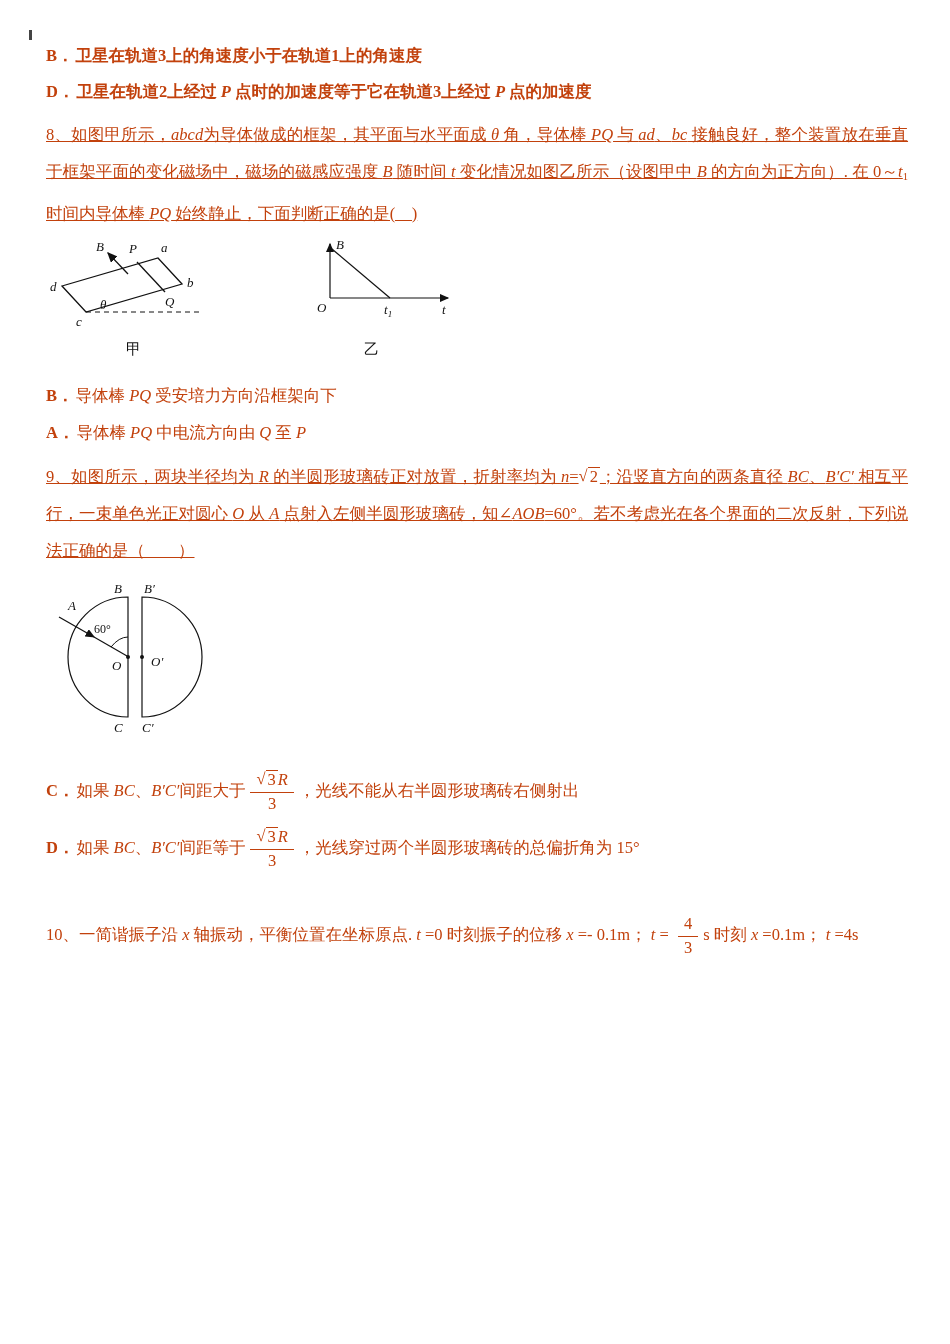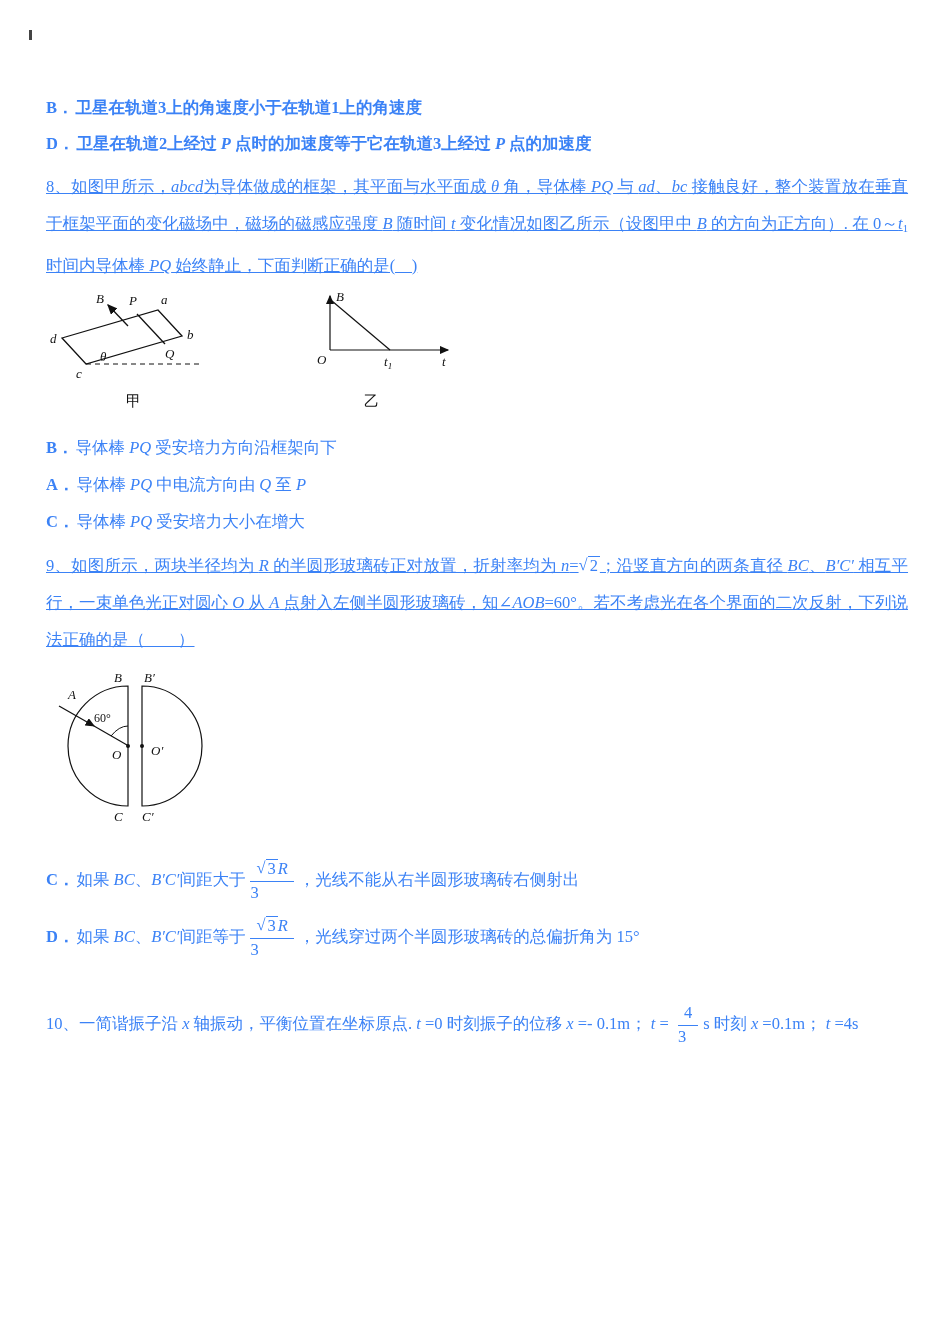--- a/index.html
+++ b/index.html
@@ -1,40 +1,40 @@
 <!DOCTYPE html>
 <html><head>
 <meta charset="utf-8">
 <style>
   html,body{margin:0;padding:0;background:#ffffff;}
   .page{
     position:relative;
     width:950px;height:1069px;
     box-sizing:border-box;
     background:#ffffff;
-    color:#3b82f6;
+    color:#c2410c;
     font-family:"Liberation Serif","DejaVu Serif",serif;
     font-size:16.5px;
-    padding:96px 42px 0 46px;
+    padding:44px 42px 0 46px;
     overflow:hidden;
   }
   .opt{margin:0 0 13px;line-height:23px;}
   .bold{font-weight:bold;}
   .optlabel{font-weight:bold;margin-right:2px;}
   .stem{text-align:justify;line-height:37px;margin:6px 0 0;text-decoration:underline;}
   .qopt{margin:0 0 13px;line-height:24px;}
   .it{font-style:italic;}
   .subsc{font-size:0.65em;vertical-align:-3px;}
   .figrow{display:flex;align-items:flex-end;gap:30px;margin:4px 0 20px 4px;}
   .fig9wrap{margin:10px 0 28px 4px;}
   .q8opts{margin-top:2px;}
   .q9opts{margin-top:0;}
   .q10{margin-top:44px;line-height:30px;}
   
-  .frac{display:inline-block;vertical-align:middle;margin:0 5px;line-height:1.15;}
+  .frac{display:inline-block;text-align:center;vertical-align:middle;margin:0 5px;line-height:1.15;}
   .frac .num{display:block;border-bottom:1px solid currentColor;padding:0 6px 2px;}
   .frac .den{display:block;padding-top:2px;}
   .sqrt{white-space:nowrap;}
   .radical{display:inline-block;transform:translateY(-1px);}
   .radicand{display:inline-block;border-top:1px solid currentColor;padding:0 2px;line-height:1.15;}
   
   svg text{font-family:"Liberation Serif","DejaVu Serif",serif;font-size:13px;fill:#111;font-style:italic;}
   svg text.cap{font-style:normal;font-size:15px;}
   svg text.deg{font-style:normal;font-size:12px;}
   
@@ -97,21 +97,20 @@
       <text x="7" y="76">O</text>
       <text x="74" y="78"><tspan>t</tspan><tspan dy="3" style="font-size:9px">1</tspan></text>
       <text x="132" y="78">t</text>
       <text x="54" y="118" class="cap">乙</text>
     </svg>
   </div>
 
   <div class="q8opts">
     <div class="qopt"><span class="optlabel">B．</span><span>导体棒 <span class="it">PQ</span> 受安培力方向沿框架向下</span></div>
     <div class="qopt"><span class="optlabel">A．</span><span>导体棒 <span class="it">PQ</span> 中电流方向由 <span class="it">Q</span> 至 <span class="it">P</span></span></div>
-    <div class="qopt"><span class="optlabel">C．</span><span>导体棒 <span class="it">PQ</span> 受安培力大小在增大</span></div>
   </div>
 
   <p class="stem">9、如图所示，两块半径均为 <span class="it">R</span> 的半圆形玻璃砖正对放置，折射率均为 <span class="it">n</span>=<span class="sqrt"><span class="radical">√</span><span class="radicand">2</span></span>；沿竖直方向的两条直径 <span class="it">BC</span>、<span class="it">B′C′</span> 相互平行，一束单色光正对圆心 <span class="it">O</span> 从 <span class="it">A</span> 点射入左侧半圆形玻璃砖，知∠<span class="it">AOB</span>=60°。若不考虑光在各个界面的二次反射，下列说法正确的是（　　）</p>
 
   <div class="fig9wrap">
     <svg width="210" height="158" viewBox="0 0 210 158">
       <defs>
         <marker id="m3" markerWidth="9" markerHeight="7" refX="7" refY="3.5" orient="auto">
           <path d="M0,0 L8,3.5 L0,7 Z" fill="#111"></path>
         </marker>

